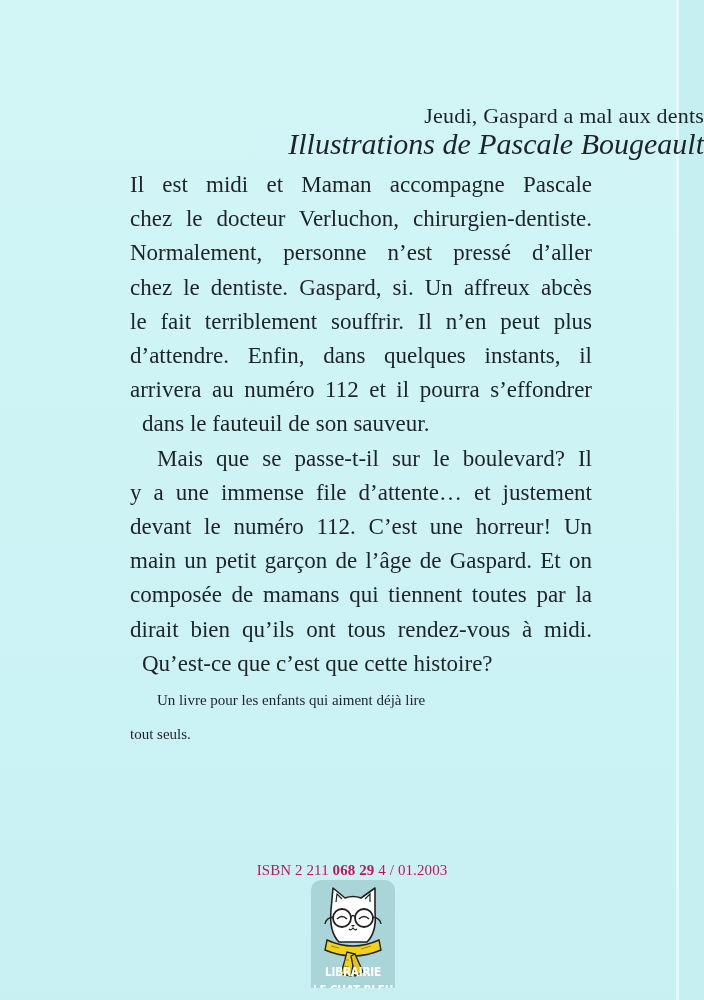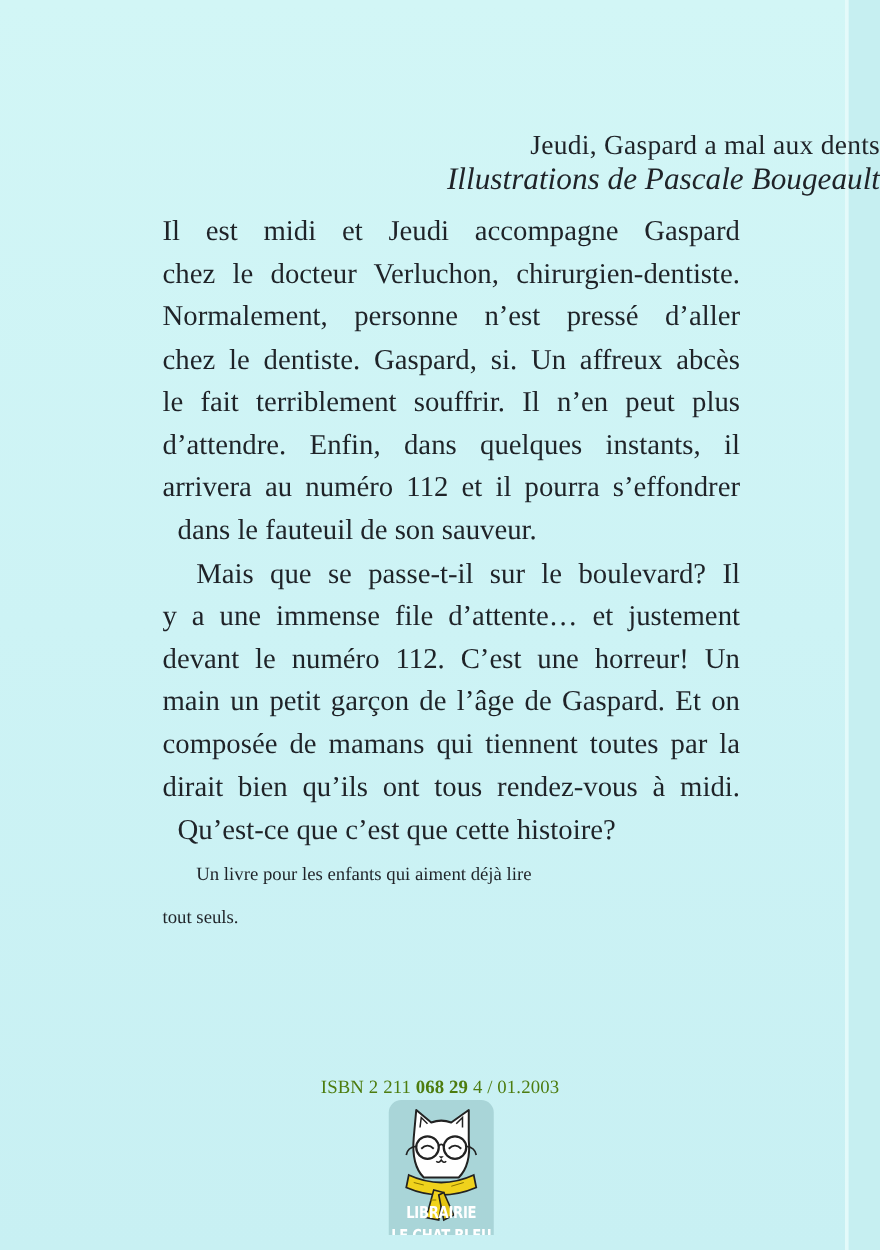--- a/index.html
+++ b/index.html
@@ -38,21 +38,21 @@
       left: 0;
       width: 704px;
       text-align: right;
     }
     .title {
       font-size: 22px;
       line-height: 28px;
       letter-spacing: 0.2px;
     }
     .subtitle {
-      font-size: 25px;
+      font-size: 30px;
       line-height: 28px;
       font-style: italic;
     }
     .body-text {
       position: absolute;
       top: 168px;
       left: 130px;
       width: 462px;
       font-size: 23px;
       line-height: 34.2px;
@@ -90,21 +90,21 @@
       white-space: nowrap;
     }
     .isbn {
       position: absolute;
       top: 862px;
       left: 0;
       width: 704px;
       text-align: center;
       font-size: 15px;
       letter-spacing: 0.1px;
-      color: #4d7c0f;
+      color: #be185d;
     }
     .isbn b {
       font-weight: bold;
     }
     .logo {
       position: absolute;
       left: 311px;
       top: 880px;
       width: 84px;
       height: 108px;
@@ -139,21 +139,21 @@
 <div class="spine-line"></div>
 <div class="spine-shade"></div>
 
 <div class="title-block">
   <div class="title">Jeudi, Gaspard a mal aux dents</div>
   <div class="subtitle">Illustrations de Pascale Bougeault</div>
 </div>
 
 <div class="body-text">
   <p>
-    <span class="line indent" style="padding-left:0">Il est midi et Jeudi accompagne Gaspard</span>
+    <span class="line indent" style="padding-left:0">Il est midi et Maman accompagne Pascale</span>
     <span class="line">chez le docteur Verluchon, chirurgien-dentiste.</span>
     <span class="line">Normalement, personne n’est pressé d’aller</span>
     <span class="line">chez le dentiste. Gaspard, si. Un affreux abcès</span>
     <span class="line">le fait terriblement souffrir. Il n’en peut plus</span>
     <span class="line">d’attendre. Enfin, dans quelques instants, il</span>
     <span class="line">arrivera au numéro 112 et il pourra s’effondrer</span>
     <span class="line last">dans le fauteuil de son sauveur.</span>
   </p>
   <p class="para-2">
     <span class="line indent">Mais que se passe-t-il sur le boulevard? Il</span>

